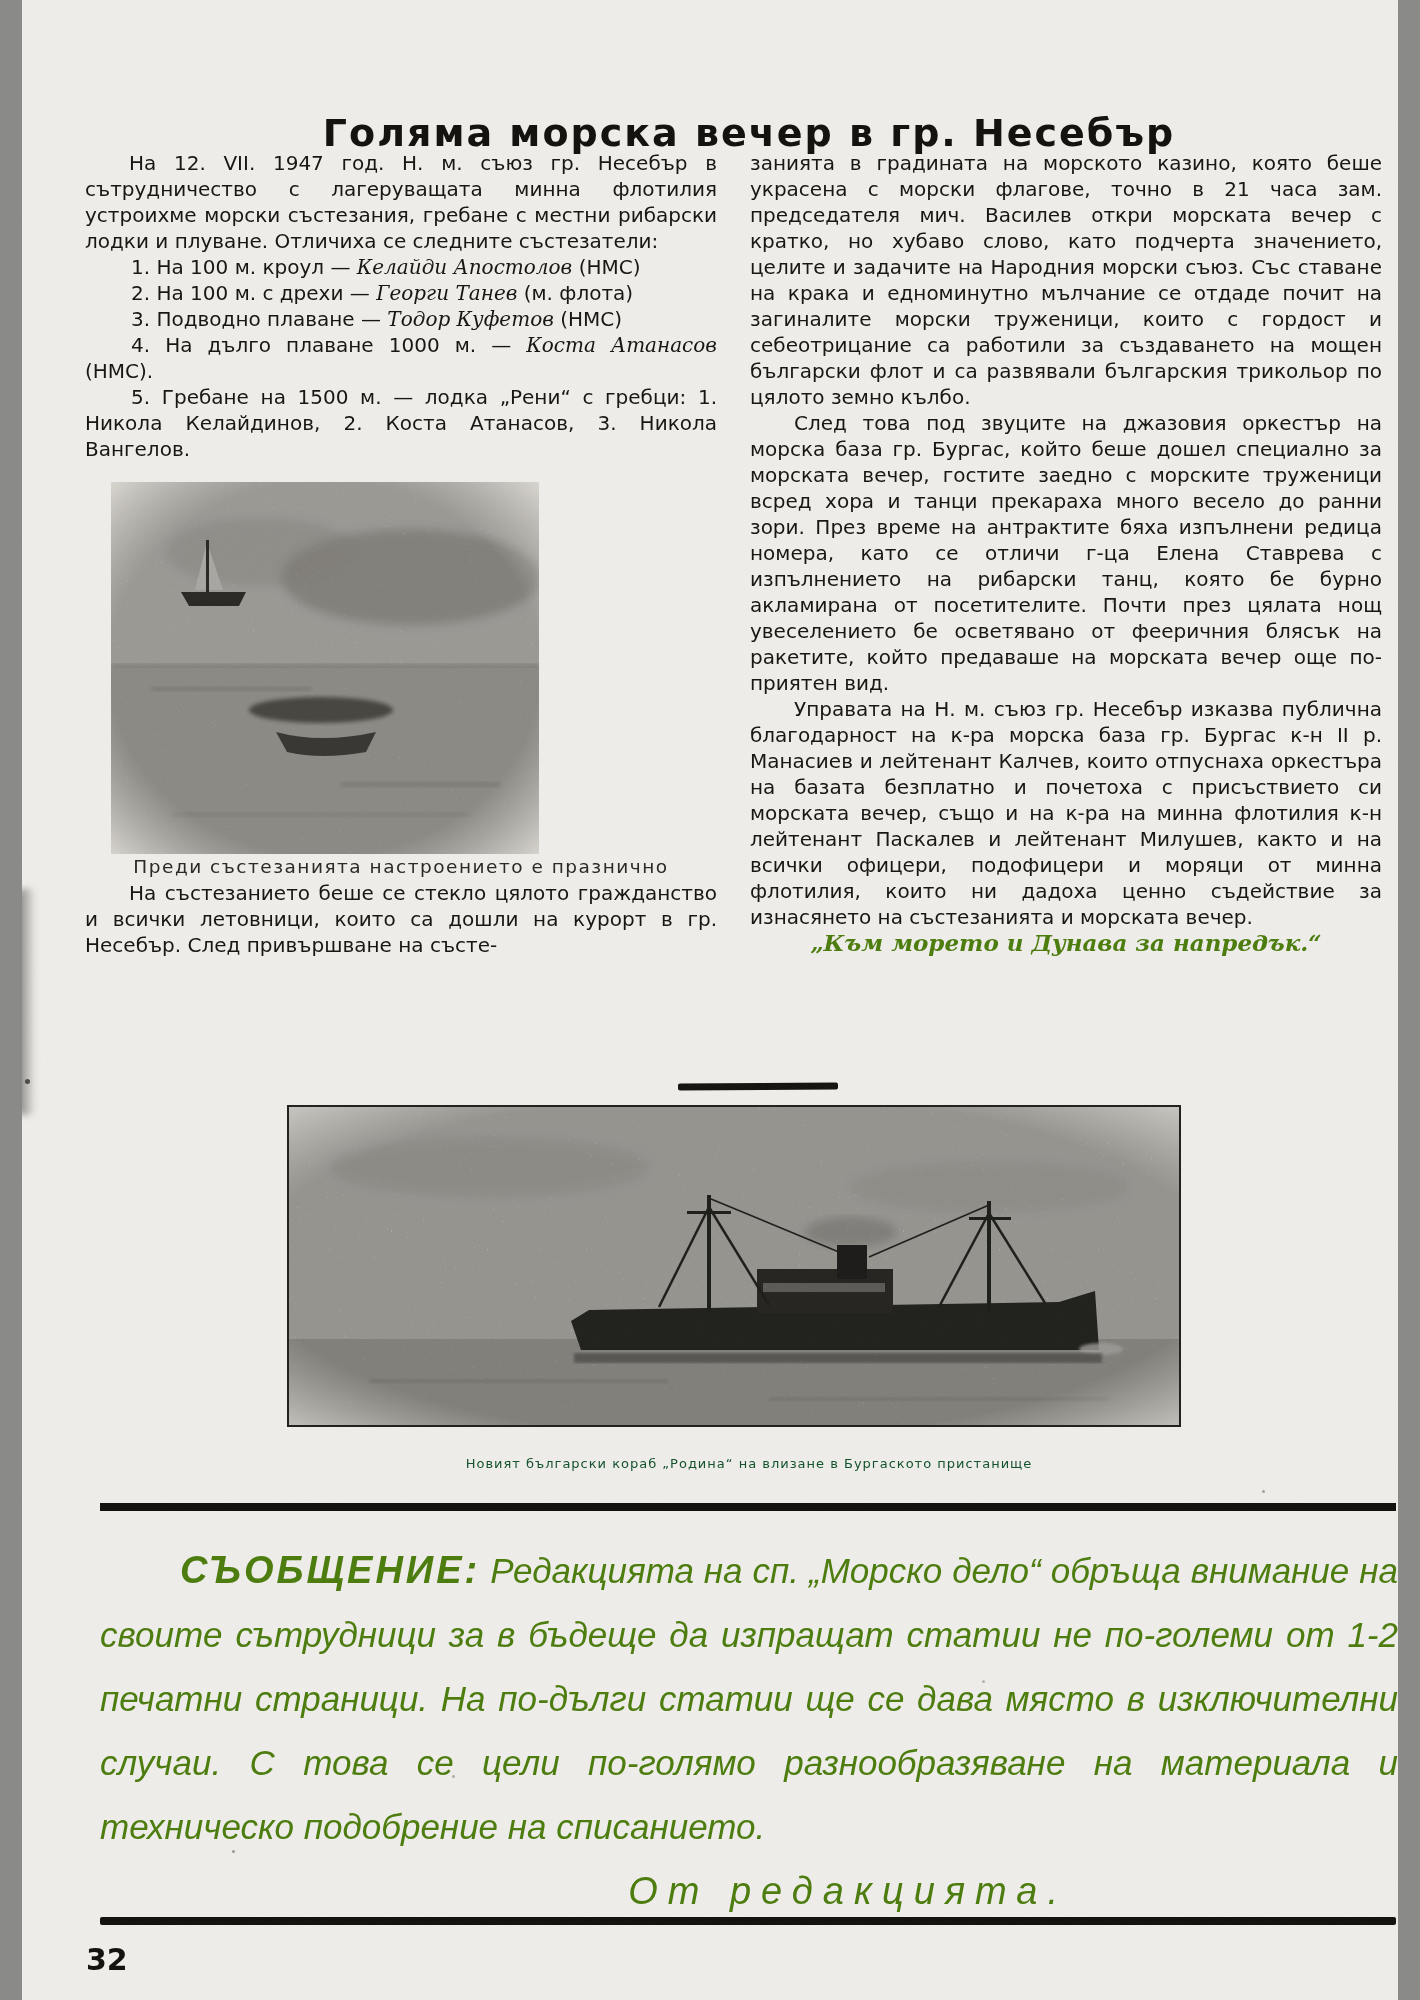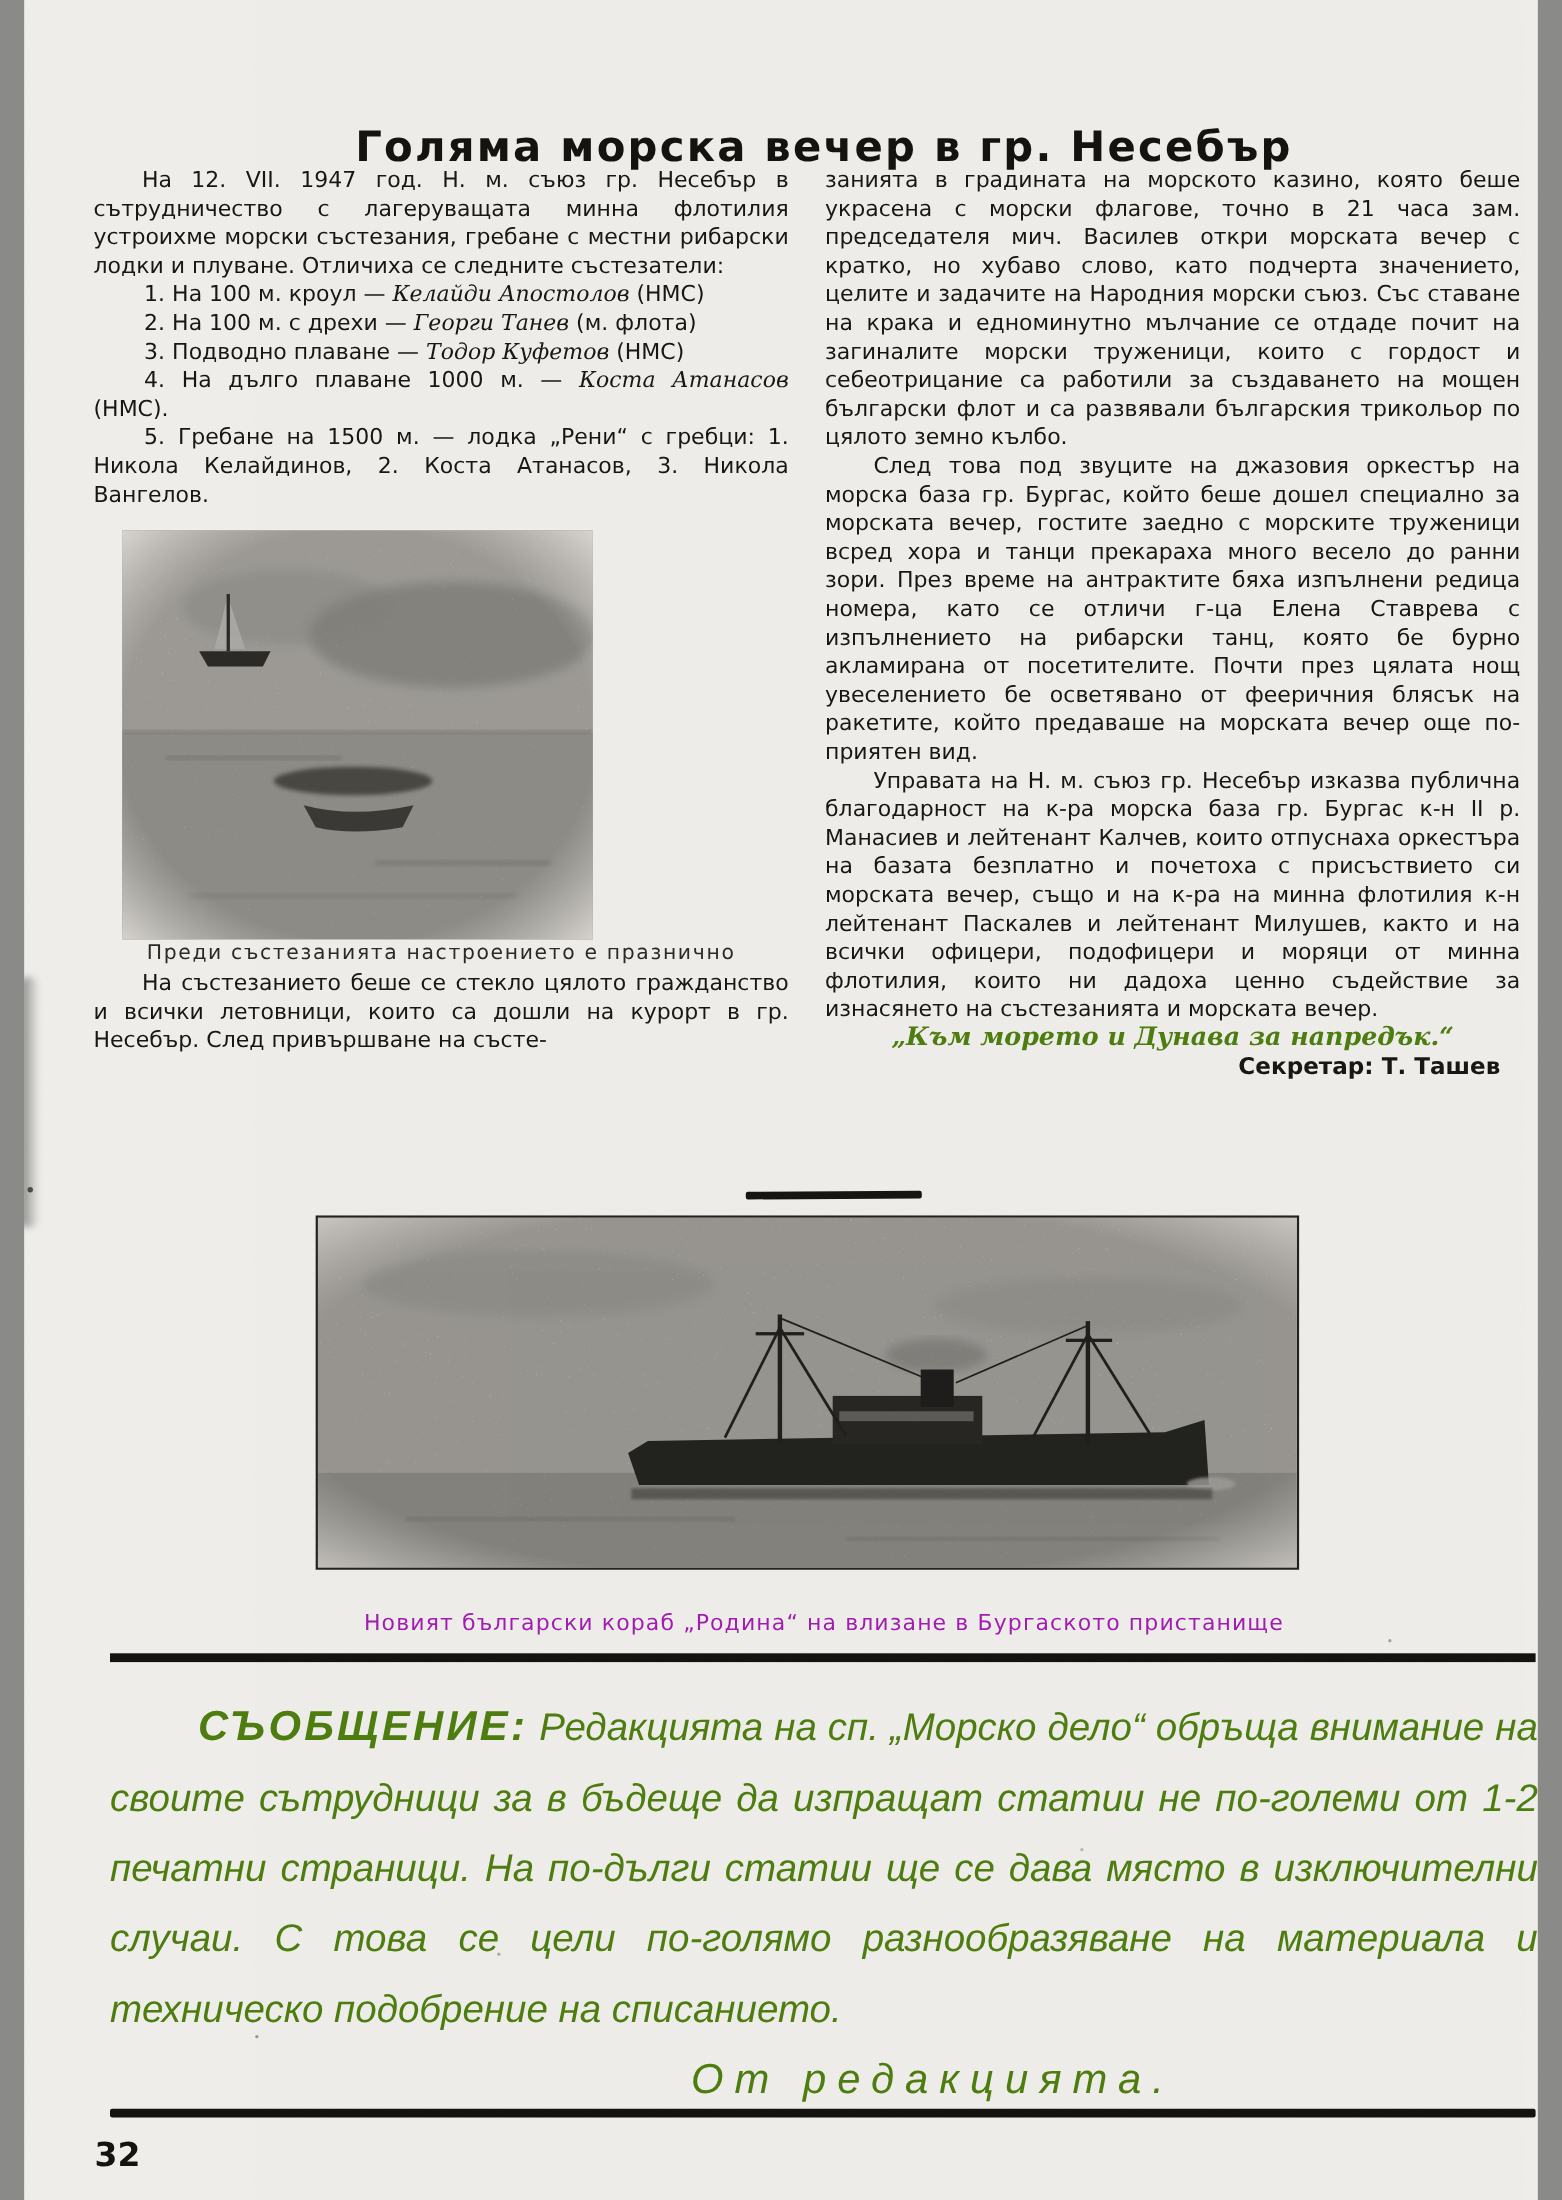--- a/index.html
+++ b/index.html
@@ -48,21 +48,21 @@
   .section-divider{
     position:absolute;top:1083px;left:656px;width:160px;height:7px;
     background:#161511;border-radius:2px;transform:rotate(-.3deg);
   }
   .ship-photo{
     position:absolute;top:1105px;left:265px;width:890px;height:318px;
     border:2px solid #23221e;background:#d0cdc7;
   }
   .caption2{
     position:absolute;top:1443px;left:78px;width:1298px;
-    text-align:center;font-size:20px;letter-spacing:1px;color:#a21caf;
+    text-align:center;font-size:13px;letter-spacing:1px;color:#14532d;
   }
   .rule{position:absolute;left:78px;width:1296px;height:8px;background:#141310;}
   .rule.top{top:1503px;}
   .rule.bottom{top:1917px;border-radius:2px;}
   .announcement{
     position:absolute;top:1538px;left:78px;width:1298px;
     font-family:Liberation Sans, sans-serif;
     font-style:italic;font-size:35px;line-height:64px;
     text-align:justify;color:#4d7c0f;
   }
@@ -181,21 +181,20 @@
       <p class="caption1">Преди състезанията настроението е празнично</p>
 
       <p class="indent left-par">На състезанието беше се стекло цялото гражданство и всички летовници, които са дошли на курорт в гр. Несебър. След привършване на състе-</p>
     </div>
 
     <div class="col">
       <p class="rp">занията в градината на морското казино, която беше украсена с морски флагове, точно в 21 часа зам. председателя мич. Василев откри морската вечер с кратко, но хубаво слово, като подчерта значението, целите и задачите на Народния морски съюз. Със ставане на крака и едноминутно мълчание се отдаде почит на загиналите морски труженици, които с гордост и себеотрицание са работили за създаването на мощен български флот и са развявали българския трикольор по цялото земно кълбо.</p>
       <p class="rp indent">След това под звуците на джазовия оркестър на морска база гр. Бургас, който беше дошел специално за морската вечер, гостите заедно с морските труженици всред хора и танци прекараха много весело до ранни зори. През време на антрактите бяха изпълнени редица номера, като се отличи г-ца Елена Ставрева с изпълнението на рибарски танц, която бе бурно акламирана от посетителите. Почти през цялата нощ увеселението бе осветявано от фееричния блясък на ракетите, който предаваше на морската вечер още по-приятен вид.</p>
       <p class="rp indent">Управата на Н. м. съюз гр. Несебър изказва публична благодарност на к-ра морска база гр. Бургас к-н II р. Манасиев и лейтенант Калчев, които отпуснаха оркестъра на базата безплатно и почетоха с присъствието си морската вечер, също и на к-ра на минна флотилия к-н лейтенант Паскалев и лейтенант Милушев, както и на всички офицери, подофицери и моряци от минна флотилия, които ни дадоха ценно съдействие за изнасянето на състезанията и морската вечер.</p>
       <p class="motto">„Към морето и Дунава за напредък.“</p>
-      <p class="signature">Секретар: Т. Ташев</p>
     </div>
   </div>
 
   <div class="section-divider"></div>
 
   <div class="ship-photo">
     <svg width="890" height="318" viewBox="0 0 890 318">
       <defs>
         <filter id="grainB">
             <feTurbulence type="fractalNoise" baseFrequency="0.5" numOctaves="2" stitchTiles="stitch"></feTurbulence>

